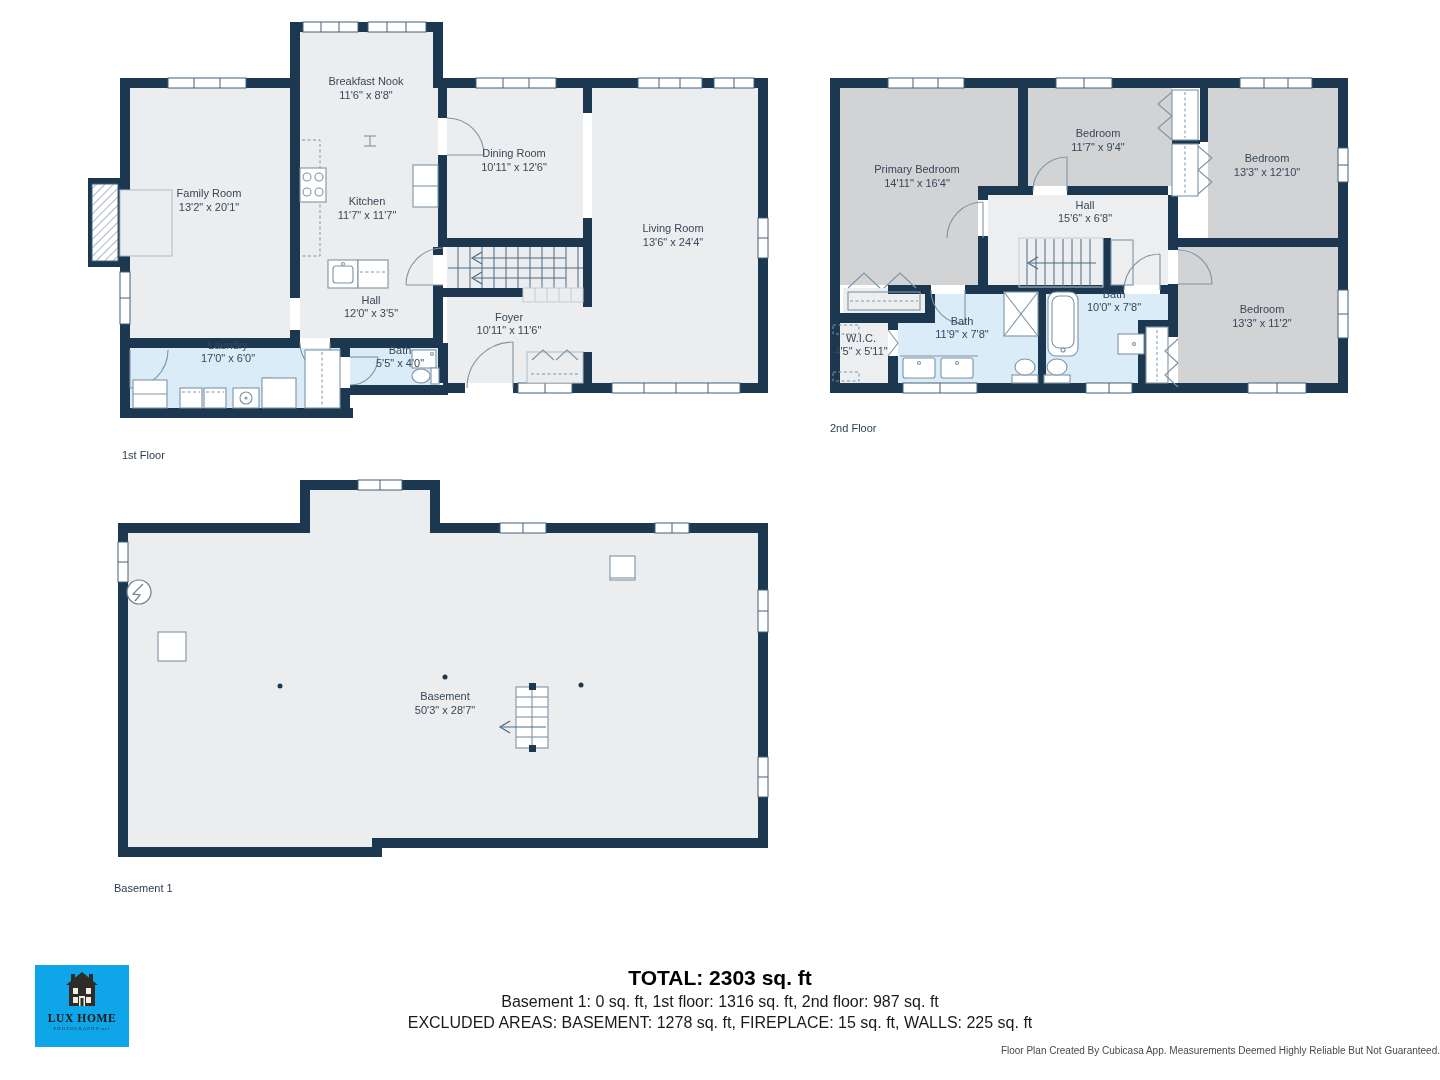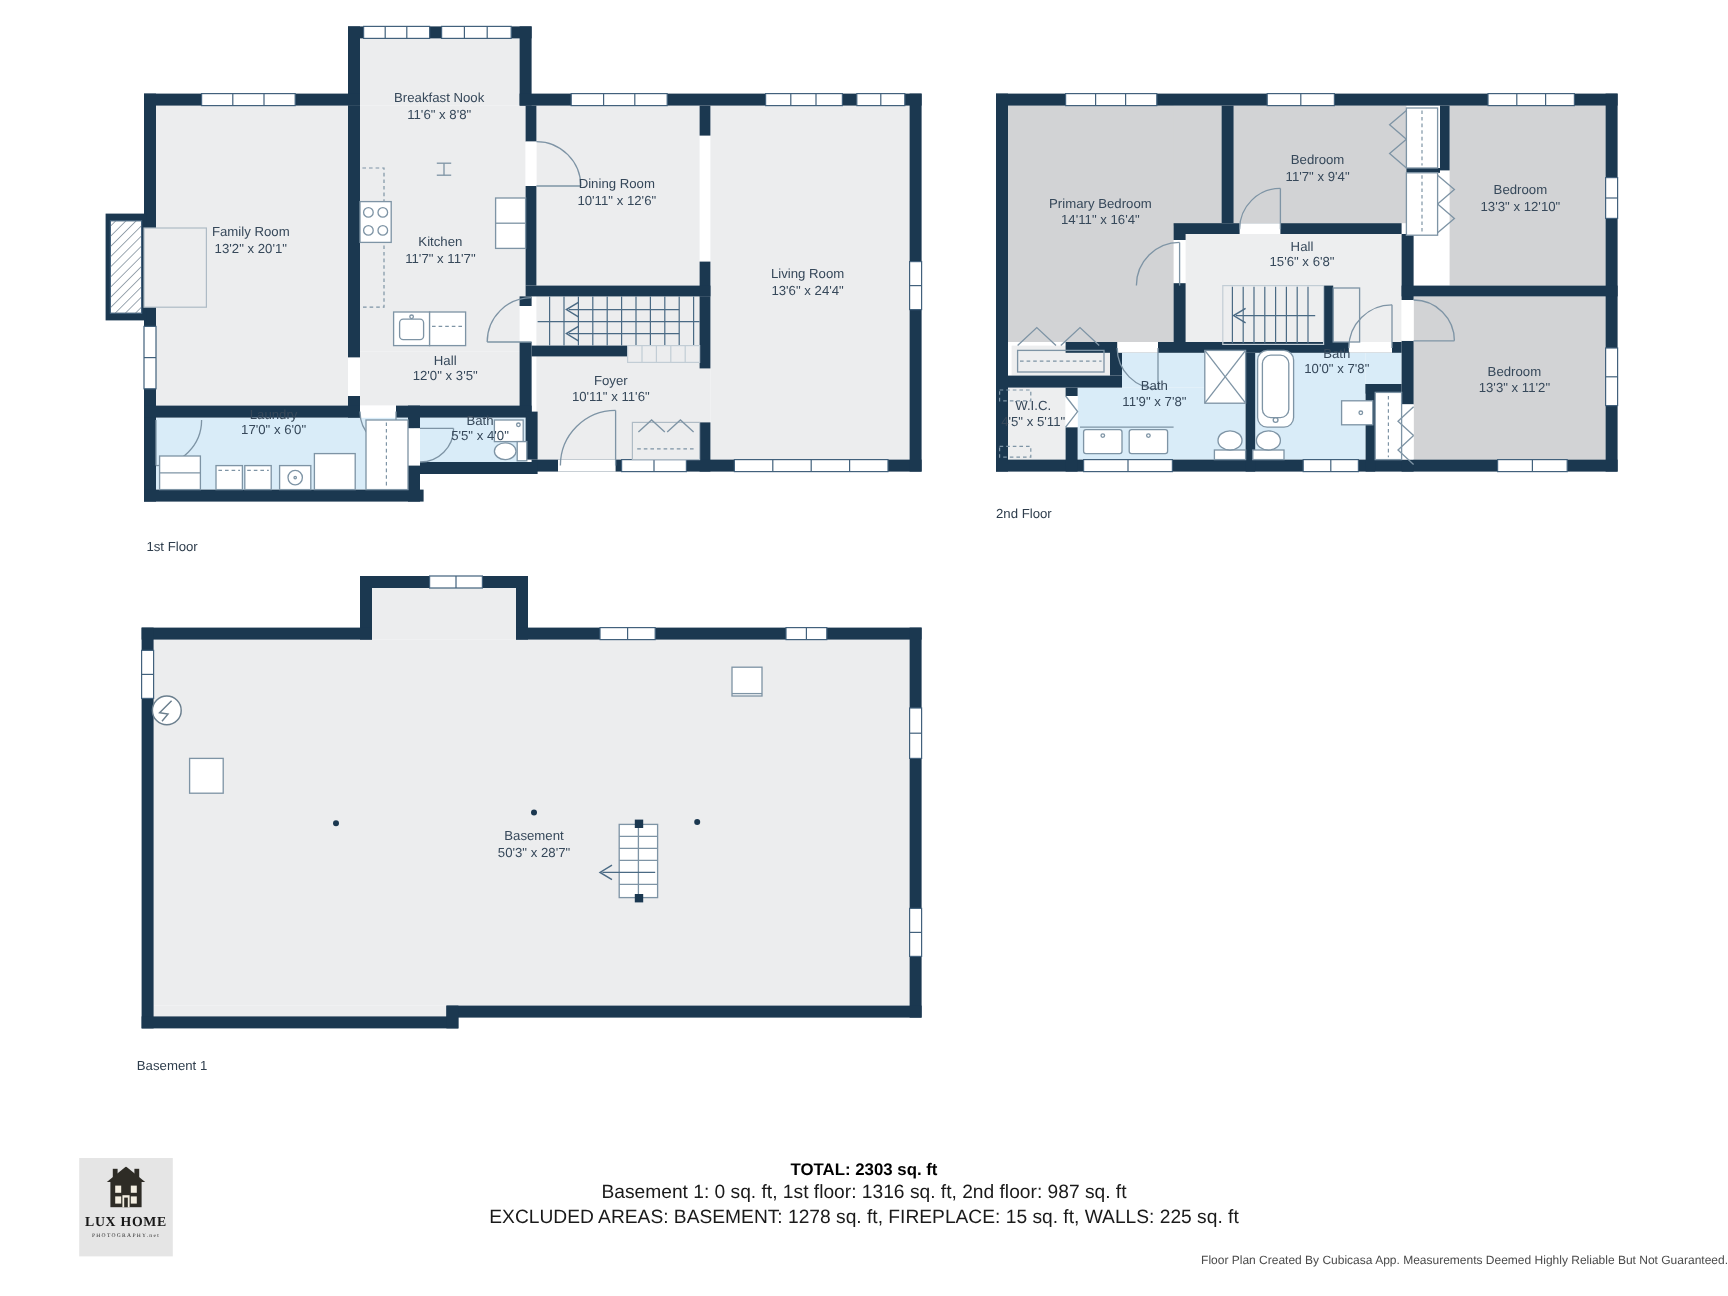--- a/index.html
+++ b/index.html
@@ -17,26 +17,26 @@
   .fx{fill:#FFFFFF;stroke:#7E94A5;stroke-width:1.1;}
   .fxn{fill:none;stroke:#7E94A5;stroke-width:1.1;}
   .fxd{fill:none;stroke:#7E94A5;stroke-width:1;stroke-dasharray:3 2.5;}
   .lite{fill:none;stroke:#C2CDD5;stroke-width:1;}
   .tread{stroke:#4A6A84;stroke-width:1;}
   .arrow{stroke:#4A6A84;stroke-width:1.2;fill:none;}
   .roomlbl{font-family:"Liberation Sans",sans-serif;font-size:11px;fill:#36485A;text-anchor:middle;}
   .floorlbl{font-family:"Liberation Sans",sans-serif;font-size:11px;fill:#2E3D4C;}
   .dotpt{fill:#1B3850;}
   #summary{position:absolute;left:0;top:966px;width:1440px;text-align:center;color:#111;}
-  #summary .total{font-size:14px;font-weight:bold;color:#000;}
+  #summary .total{font-size:21px;font-weight:bold;color:#000;}
   #summary .line{font-size:16px;color:#1A1A1A;margin-top:3px;}
   #disclaimer{position:absolute;left:0;top:1045px;width:1440px;text-align:right;
               font-size:10px;color:#4A4A4A;}
-  #logo{position:absolute;left:35px;top:965px;width:78px;height:82px;background:#e5e5e5;
-        text-align:center;overflow:hidden;margin-left:31px;}
+  #logo{position:absolute;left:35px;top:965px;width:94px;height:82px;background:#0ea5e9;
+        text-align:center;overflow:hidden;}
   #logo .house{margin-top:7px;}
   .logo-title{font-family:"Liberation Serif",serif;font-weight:bold;font-size:11.5px;
               letter-spacing:0.6px;color:#181818;line-height:12px;}
   .logo-sub{font-family:"Liberation Serif",serif;font-size:4.6px;letter-spacing:1.1px;
             color:#2B2B2B;margin-top:2px;}
 </style>
 </head>
 <body>
 
 <svg id="plan1" class="plan" style="left:85px;top:10px" width="705" height="460" viewBox="85 10 705 460">

